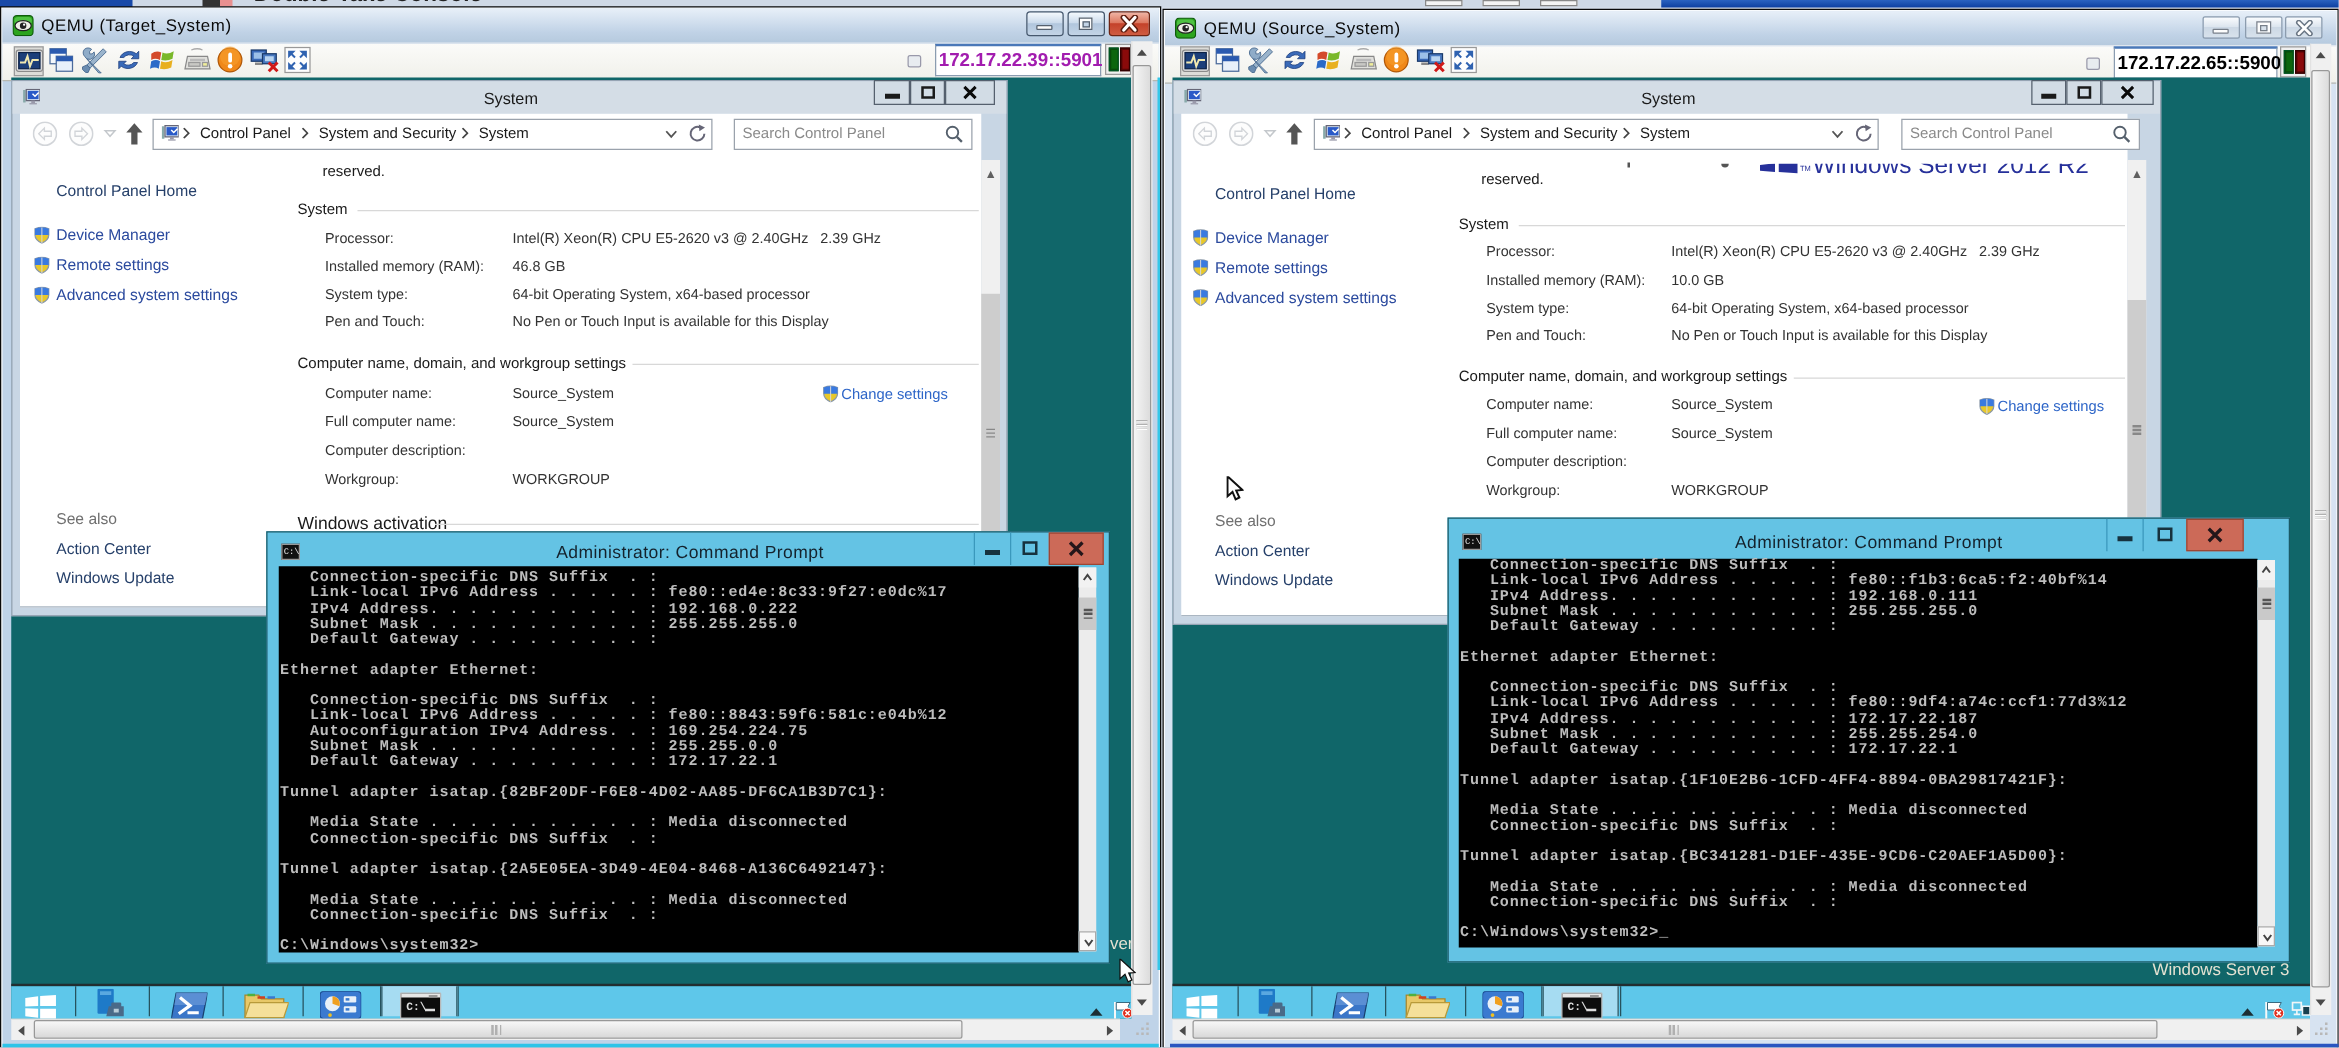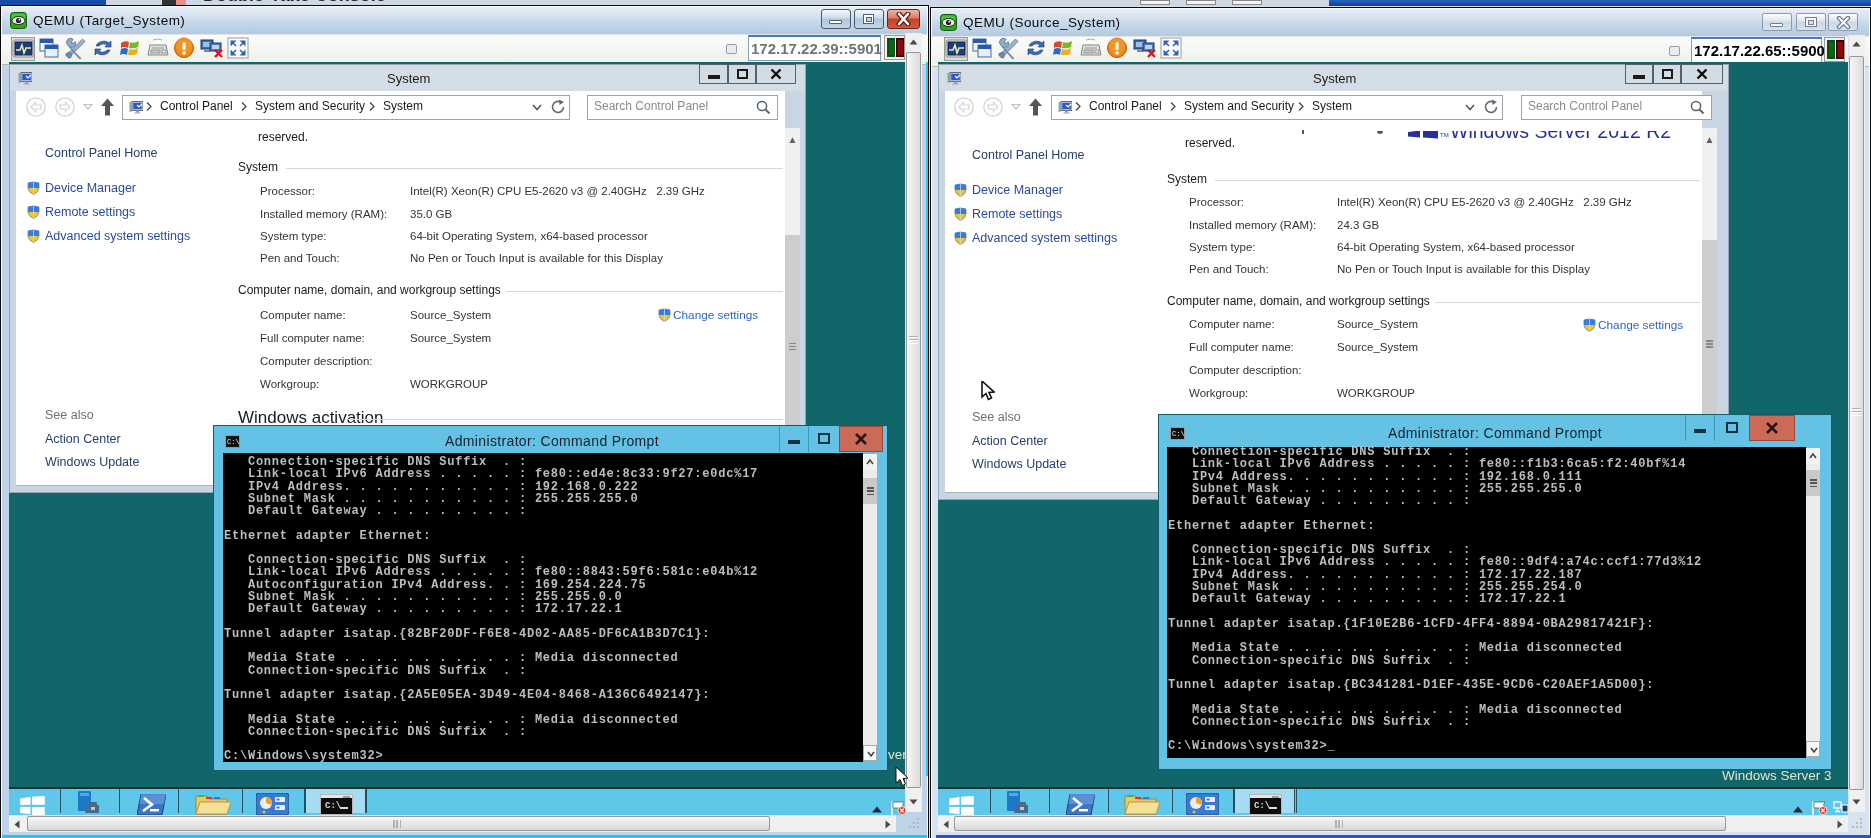--- a/index.html
+++ b/index.html
@@ -104,21 +104,21 @@
       <g fill="#2f62b0">
       <path d="M3.5 3.5 L9.5 3.5 L3.5 9.5 Z"></path>
           <path d="M18.5 3.5 L18.5 9.5 L12.5 3.5 Z"></path>
       <path d="M3.5 18.5 L3.5 12.5 L9.5 18.5 Z"></path>
           <path d="M18.5 18.5 L12.5 18.5 L18.5 12.5 Z"></path>
       <path d="M6 6 L9 9 M16 6 L13 9 M6 16 L9 13 M16 16 L13 13" stroke="#2f62b0" stroke-width="1.6"></path>
       </g>
     </svg></div>
     <div style="position:absolute;left:726px;top:44px;width:11px;height:10px;border:1px solid #99a;background:#e8ecf0;border-radius:2px;"></div>
     <div style="position:absolute;left:748px;top:35px;width:133px;height:26px;background:#fff;border:1px solid #8a9cb0;border-top:2px solid #4a78b8;"></div>
-    <div style="position:absolute;left:751px;top:40px;font-size:15px;color:#737373;font-weight:bold;white-space:nowrap;line-height:17px;letter-spacing:0px;">172.17.22.39::5901</div>
+    <div style="position:absolute;left:751px;top:40px;font-size:15px;color:#a21caf;font-weight:bold;white-space:nowrap;line-height:17px;letter-spacing:0px;">172.17.22.39::5901</div>
     <div style="position:absolute;left:884px;top:35px;width:21px;height:25px;background:#f0f0f0;border:1px solid #999;"></div>
     <div style="position:absolute;left:887px;top:38px;width:8px;height:19px;background:#0a4a0a;border:1px solid #052;"></div>
     <div style="position:absolute;left:888.5px;top:40px;width:5px;height:15px;background:#0d660d;"></div>
     <div style="position:absolute;left:896px;top:38px;width:8px;height:19px;background:#5a0505;border:1px solid #300;"></div>
     <div style="position:absolute;left:897.5px;top:40px;width:5px;height:15px;background:#8a0a0a;"></div>
 <div style="position:absolute;left:930px;top:7px;width:941px;height:831px;background:#0a0a0a;"></div>
     <div style="position:absolute;left:931px;top:8px;width:939px;height:830px;background:#f8fbfe;"></div>
     <div style="position:absolute;left:932px;top:9px;width:937px;height:829px;background:#d7e3f1;"></div>
     <div style="position:absolute;left:932px;top:9px;width:937px;height:27px;background:linear-gradient(#e7eff8,#c0d2e6 70%,#b6cade);"></div>
     <div style="position:absolute;left:940px;top:14px;width:17px;height:17px;"><svg width="17" height="17" viewBox="0 0 17 17">
@@ -305,41 +305,41 @@
     <div style="position:absolute;left:45px;top:229px;font-size:12.5px;color:#2b4a9e;font-weight:normal;white-space:nowrap;line-height:14.5px;">Advanced system settings</div>
     <div style="position:absolute;left:45px;top:408px;font-size:12.5px;color:#707070;font-weight:normal;white-space:nowrap;line-height:14.5px;">See also</div>
     <div style="position:absolute;left:45px;top:432px;font-size:12.5px;color:#26406a;font-weight:normal;white-space:nowrap;line-height:14.5px;">Action Center</div>
     <div style="position:absolute;left:45px;top:455px;font-size:12.5px;color:#26406a;font-weight:normal;white-space:nowrap;line-height:14.5px;">Windows Update</div>
     <div style="position:absolute;left:258px;top:130px;font-size:12px;color:#1a1a1a;font-weight:normal;white-space:nowrap;line-height:14px;">reserved.</div>
     <div style="position:absolute;left:238px;top:160px;font-size:12px;color:#1a1a1a;font-weight:normal;white-space:nowrap;line-height:14px;">System</div>
     <div style="position:absolute;left:286px;top:168px;width:497px;height:1px;background:#d8d8d8;"></div>
     <div style="position:absolute;left:260px;top:185px;font-size:11.5px;color:#333;font-weight:normal;white-space:nowrap;line-height:13.5px;">Processor:</div>
     <div style="position:absolute;left:410px;top:185px;font-size:11.5px;color:#333;font-weight:normal;white-space:nowrap;line-height:13.5px;">Intel(R) Xeon(R) CPU E5-2620 v3 @ 2.40GHz&nbsp;&nbsp;&nbsp;2.39 GHz</div>
     <div style="position:absolute;left:260px;top:208px;font-size:11.5px;color:#333;font-weight:normal;white-space:nowrap;line-height:13.5px;">Installed memory (RAM):</div>
-    <div style="position:absolute;left:410px;top:208px;font-size:11.5px;color:#333;font-weight:normal;white-space:nowrap;line-height:13.5px;">35.0 GB</div>
+    <div style="position:absolute;left:410px;top:208px;font-size:11.5px;color:#333;font-weight:normal;white-space:nowrap;line-height:13.5px;">46.8 GB</div>
     <div style="position:absolute;left:260px;top:230px;font-size:11.5px;color:#333;font-weight:normal;white-space:nowrap;line-height:13.5px;">System type:</div>
     <div style="position:absolute;left:410px;top:230px;font-size:11.5px;color:#333;font-weight:normal;white-space:nowrap;line-height:13.5px;">64-bit Operating System, x64-based processor</div>
     <div style="position:absolute;left:260px;top:252px;font-size:11.5px;color:#333;font-weight:normal;white-space:nowrap;line-height:13.5px;">Pen and Touch:</div>
     <div style="position:absolute;left:410px;top:252px;font-size:11.5px;color:#333;font-weight:normal;white-space:nowrap;line-height:13.5px;">No Pen or Touch Input is available for this Display</div>
     <div style="position:absolute;left:238px;top:283px;font-size:12px;color:#1a1a1a;font-weight:normal;white-space:nowrap;line-height:14px;">Computer name, domain, and workgroup settings</div>
     <div style="position:absolute;left:506px;top:291px;width:277px;height:1px;background:#d8d8d8;"></div>
     <div style="position:absolute;left:260px;top:309px;font-size:11.5px;color:#333;font-weight:normal;white-space:nowrap;line-height:13.5px;">Computer name:</div>
     <div style="position:absolute;left:410px;top:309px;font-size:11.5px;color:#333;font-weight:normal;white-space:nowrap;line-height:13.5px;">Source_System</div>
     <div style="position:absolute;left:260px;top:332px;font-size:11.5px;color:#333;font-weight:normal;white-space:nowrap;line-height:13.5px;">Full computer name:</div>
     <div style="position:absolute;left:410px;top:332px;font-size:11.5px;color:#333;font-weight:normal;white-space:nowrap;line-height:13.5px;">Source_System</div>
     <div style="position:absolute;left:260px;top:355px;font-size:11.5px;color:#333;font-weight:normal;white-space:nowrap;line-height:13.5px;">Computer description:</div>
     <div style="position:absolute;left:260px;top:378px;font-size:11.5px;color:#333;font-weight:normal;white-space:nowrap;line-height:13.5px;">Workgroup:</div>
     <div style="position:absolute;left:410px;top:378px;font-size:11.5px;color:#333;font-weight:normal;white-space:nowrap;line-height:13.5px;">WORKGROUP</div>
     <div style="position:absolute;left:658px;top:308px;width:13px;height:14px;"><svg width="13" height="14" viewBox="0 0 13 14">
       <path d="M1 2 Q6.5 0 12 2 L12 7 Q12 11 6.5 13.5 Q1 11 1 7 Z" fill="#e8c82a" stroke="#8a98a8"></path>
       <path d="M1 2 Q6.5 0 12 2 L12 7 L1 7 Z" fill="#3a7ae0"></path>
       <path d="M6.5 1 L6.5 13.5" stroke="#d8d8d8" stroke-width="0.8"></path>
     </svg></div>
     <div style="position:absolute;left:673px;top:309px;font-size:11.8px;color:#2e66c8;font-weight:normal;white-space:nowrap;line-height:13.8px;">Change settings</div>
-    <div style="position:absolute;left:238px;top:411px;font-size:17px;color:#1a1a1a;font-weight:normal;white-space:nowrap;line-height:14px;">Windows activation</div>
+    <div style="position:absolute;left:238px;top:411px;font-size:14px;color:#1a1a1a;font-weight:normal;white-space:nowrap;line-height:14px;">Windows activation</div>
     <div style="position:absolute;left:348px;top:419px;width:435px;height:1px;background:#d8d8d8;"></div>
     <div style="position:absolute;left:785px;top:128px;width:15px;height:358px;background:#f0f0f0;"></div>
     <div style="position:absolute;left:785px;top:132px;width:15px;height:16px;color:#606060;font-size:10px;text-align:center;line-height:16px;">▲</div>
     <div style="position:absolute;left:785px;top:469px;width:15px;height:16px;color:#606060;font-size:10px;text-align:center;line-height:16px;">▼</div>
     <div style="position:absolute;left:785px;top:235px;width:15px;height:223px;background:#cdcdcd;"></div>
     <div style="position:absolute;left:789px;top:342.5px;width:7px;height:1.6px;background:#888;"></div>
     <div style="position:absolute;left:789px;top:345.7px;width:7px;height:1.6px;background:#888;"></div>
     <div style="position:absolute;left:789px;top:348.9px;width:7px;height:1.6px;background:#888;"></div>
     <div style="position:absolute;left:16px;top:485px;width:769px;height:1px;background:#aab6c2;"></div>
 <div style="position:absolute;left:938px;top:64px;width:791px;height:436px;background:#c8d6e4;border:1px solid #96a4b4;"></div>
@@ -441,21 +441,21 @@
         <path d="M23 20.5 L38 19 L38 28.5 L23 27.5 Z" fill="#26309a"></path>
         <text x="50" y="28" font-size="19.5" fill="#26309a" font-family="Liberation Sans">Windows Server 2012 R2</text>
         <text x="40" y="27" font-size="6" fill="#26309a">TM</text>
       </svg>
     </div>
     <div style="position:absolute;left:1167px;top:172px;font-size:12px;color:#1a1a1a;font-weight:normal;white-space:nowrap;line-height:14px;">System</div>
     <div style="position:absolute;left:1215px;top:180px;width:485px;height:1px;background:#d8d8d8;"></div>
     <div style="position:absolute;left:1189px;top:196px;font-size:11.5px;color:#333;font-weight:normal;white-space:nowrap;line-height:13.5px;">Processor:</div>
     <div style="position:absolute;left:1337px;top:196px;font-size:11.5px;color:#333;font-weight:normal;white-space:nowrap;line-height:13.5px;">Intel(R) Xeon(R) CPU E5-2620 v3 @ 2.40GHz&nbsp;&nbsp;&nbsp;2.39 GHz</div>
     <div style="position:absolute;left:1189px;top:219px;font-size:11.5px;color:#333;font-weight:normal;white-space:nowrap;line-height:13.5px;">Installed memory (RAM):</div>
-    <div style="position:absolute;left:1337px;top:219px;font-size:11.5px;color:#333;font-weight:normal;white-space:nowrap;line-height:13.5px;">24.3 GB</div>
+    <div style="position:absolute;left:1337px;top:219px;font-size:11.5px;color:#333;font-weight:normal;white-space:nowrap;line-height:13.5px;">10.0 GB</div>
     <div style="position:absolute;left:1189px;top:241px;font-size:11.5px;color:#333;font-weight:normal;white-space:nowrap;line-height:13.5px;">System type:</div>
     <div style="position:absolute;left:1337px;top:241px;font-size:11.5px;color:#333;font-weight:normal;white-space:nowrap;line-height:13.5px;">64-bit Operating System, x64-based processor</div>
     <div style="position:absolute;left:1189px;top:263px;font-size:11.5px;color:#333;font-weight:normal;white-space:nowrap;line-height:13.5px;">Pen and Touch:</div>
     <div style="position:absolute;left:1337px;top:263px;font-size:11.5px;color:#333;font-weight:normal;white-space:nowrap;line-height:13.5px;">No Pen or Touch Input is available for this Display</div>
     <div style="position:absolute;left:1167px;top:294px;font-size:12px;color:#1a1a1a;font-weight:normal;white-space:nowrap;line-height:14px;">Computer name, domain, and workgroup settings</div>
     <div style="position:absolute;left:1435px;top:302px;width:265px;height:1px;background:#d8d8d8;"></div>
     <div style="position:absolute;left:1189px;top:318px;font-size:11.5px;color:#333;font-weight:normal;white-space:nowrap;line-height:13.5px;">Computer name:</div>
     <div style="position:absolute;left:1337px;top:318px;font-size:11.5px;color:#333;font-weight:normal;white-space:nowrap;line-height:13.5px;">Source_System</div>
     <div style="position:absolute;left:1189px;top:341px;font-size:11.5px;color:#333;font-weight:normal;white-space:nowrap;line-height:13.5px;">Full computer name:</div>
     <div style="position:absolute;left:1337px;top:341px;font-size:11.5px;color:#333;font-weight:normal;white-space:nowrap;line-height:13.5px;">Source_System</div>

